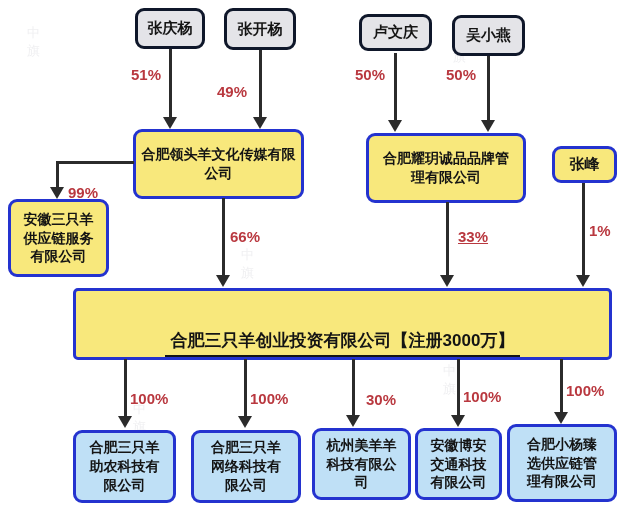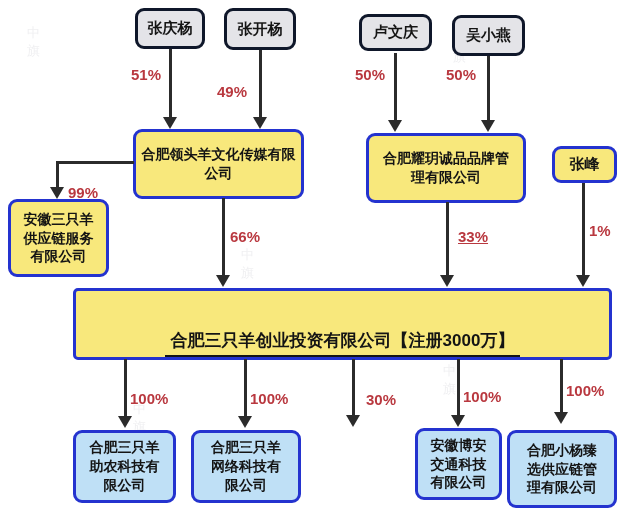--- a/index.html
+++ b/index.html
@@ -129,24 +129,29 @@
   <div class="box blue" style="left:73px;top:430px;width:103px;height:73px;">
       <span class="box-label">合肥三只羊
 助农科技有
 限公司</span>
     </div>
   <div class="box blue" style="left:191px;top:430px;width:110px;height:73px;">
       <span class="box-label">合肥三只羊
 网络科技有
 限公司</span>
     </div>
+  <div class="box blue" style="left:312px;top:428px;width:99px;height:72px;">
+      <span class="box-label">杭州美羊羊
+科技有限公
+司</span>
+    </div>
   <div class="box blue" style="left:415px;top:428px;width:87px;height:72px;">
       <span class="box-label">安徽博安
 交通科技
 有限公司</span>
     </div>
-  <div class="box blue" style="left:507px;top:424px;width:110px;height:78px;margin-top:6px;">
+  <div class="box blue" style="left:507px;top:424px;width:110px;height:78px;">
       <span class="box-label">合肥小杨臻
 选供应链管
 理有限公司</span>
     </div>
 
 </div>
 
 </body></html>

